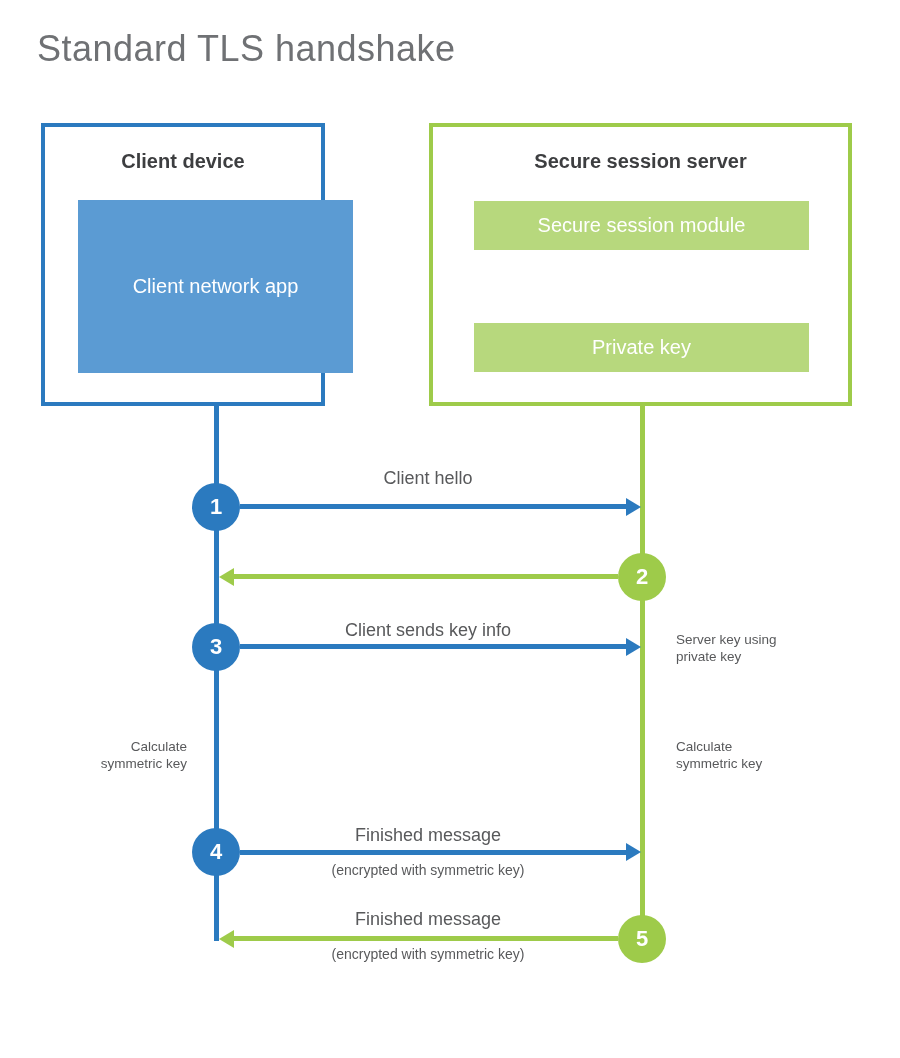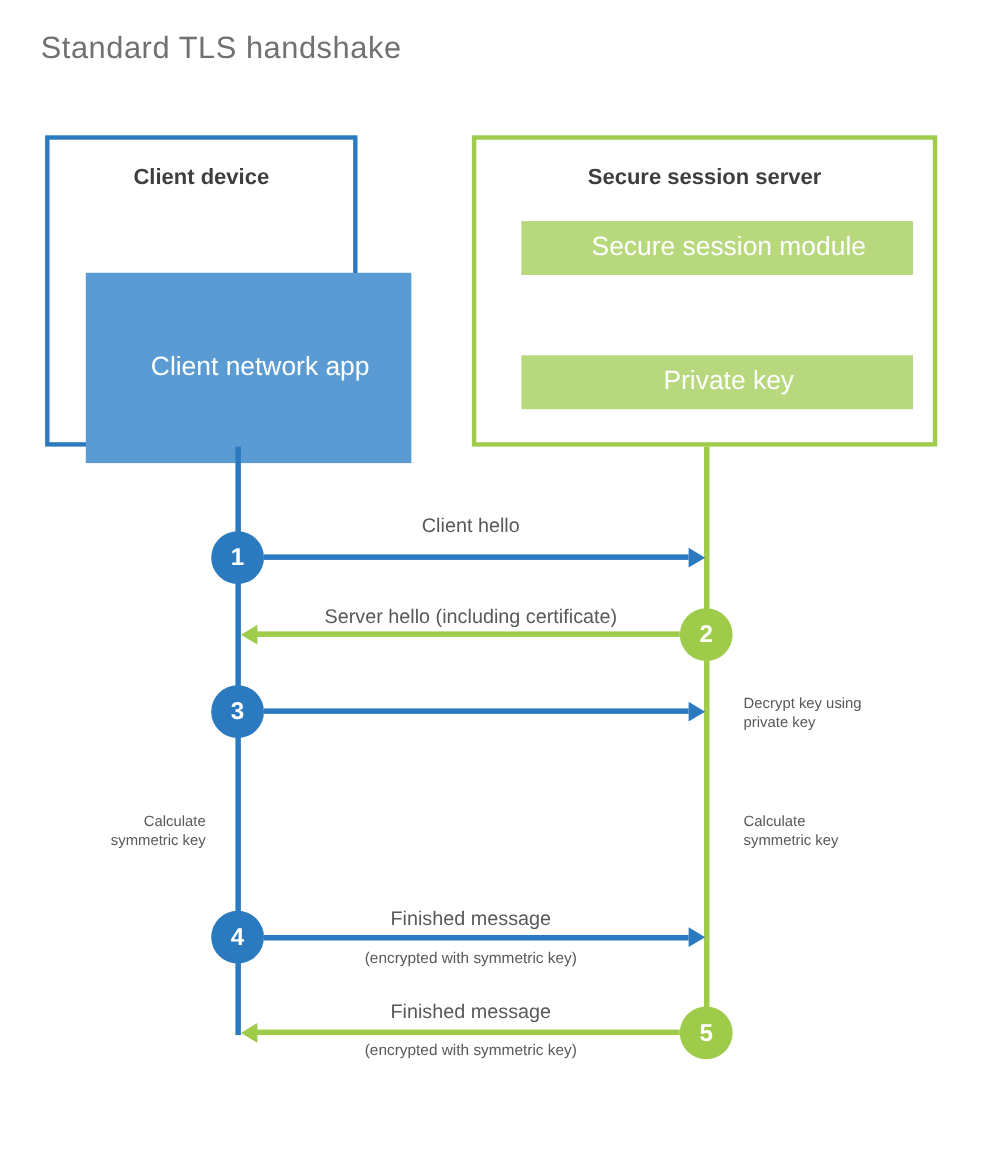--- a/index.html
+++ b/index.html
@@ -1,35 +1,35 @@
 <!DOCTYPE html>
 <html style="--blue: #2b7abf; --blue-fill: #5b9bd3; --green: #9ecb4a; --green-fill: #b7d87d; --heading: #3d3e40; --text: #58595b; --title: #6f7174;"><head>
 <meta charset="utf-8">
 <style>
   html,body{margin:0;padding:0;background:#ffffff;}
   .canvas{
     position:relative;width:900px;height:1058px;background:#ffffff;overflow:hidden;
     font-family:"Liberation Sans",sans-serif;
   }
   .title{
-    position:absolute;left:37px;top:28px;font-size:28px;font-weight:300;
+    position:absolute;left:37px;top:28px;font-size:36px;font-weight:300;
     letter-spacing:.5px;color:var(--title,#6f7174);
   }
   .actor-box{position:absolute;top:123px;height:283px;background:#fff;box-sizing:border-box;}
   .actor-box.client{left:41px;width:284px;border:4px solid var(--blue,#2b7abf);}
   .actor-box.server{left:429px;width:423px;border:4px solid var(--green,#9ecb4a);}
   .actor-heading{
     position:absolute;left:0;top:23px;width:100%;text-align:center;
     font-size:20px;font-weight:bold;color:var(--heading,#3d3e40);
   }
   .module{
     position:absolute;display:flex;align-items:center;justify-content:center;
-    color:#ffffff;font-size:24px;text-align:center;line-height:1.45;padding-left:21px;
+    color:#ffffff;font-size:20px;text-align:center;line-height:1.45;
   }
-  .module.blue{background:var(--blue-fill,#5b9bd3);margin-top:48px;}
+  .module.blue{background:var(--blue-fill,#5b9bd3);}
   .module.green{background:var(--green-fill,#b7d87d);}
   .client-module{left:33px;top:73px;width:275px;height:173px;}
   .client-module .wrap{width:200px;}
   .srv-module{left:41px;width:335px;height:49px;}
   .vline{position:absolute;width:5px;}
   .vline.blue{background:var(--blue,#2b7abf);}
   .vline.green{background:var(--green,#9ecb4a);}
   .hline{position:absolute;height:5px;}
   .hline.blue{background:var(--blue,#2b7abf);}
   .hline.green{background:var(--green,#9ecb4a);}
@@ -75,30 +75,30 @@
   </div>
 
   <div class="vline blue" style="left:214px;top:406px;height:535px"></div>
   <div class="vline green" style="left:640px;top:406px;height:533px"></div>
 
   <div class="msg" style="top:468px">Client hello</div>
   <div class="hline blue" style="left:240px;top:504px;width:386px"></div>
   <div class="ah right blue" style="left:626px;top:498px"></div>
   <div class="badge blue" style="left:192px;top:483px">1</div>
 
-  <div class="msg" style="top:550px">Server hello (including certificate)</div>
   <div class="hline green" style="left:233px;top:574px;width:385px"></div>
   <div class="ah left green" style="left:219px;top:568px"></div>
   <div class="badge green" style="left:618px;top:553px">2</div>
 
+  <div class="msg" style="top:620px">Client sends key info</div>
   <div class="hline blue" style="left:240px;top:644px;width:386px"></div>
   <div class="ah right blue" style="left:626px;top:638px"></div>
   <div class="badge blue" style="left:192px;top:623px">3</div>
 
-  <div class="note" style="left:676px;top:631px;width:150px">Decrypt key using
+  <div class="note" style="left:676px;top:631px;width:150px">Server key using
 private key</div>
   <div class="note right-align" style="left:57px;top:738px;width:130px">Calculate
 symmetric key</div>
   <div class="note" style="left:676px;top:738px;width:130px">Calculate
 symmetric key</div>
 
   <div class="msg" style="top:825px">Finished message</div>
   <div class="msg sub" style="top:862px">(encrypted with symmetric key)</div>
   <div class="hline blue" style="left:240px;top:850px;width:386px"></div>
   <div class="ah right blue" style="left:626px;top:843px"></div>

